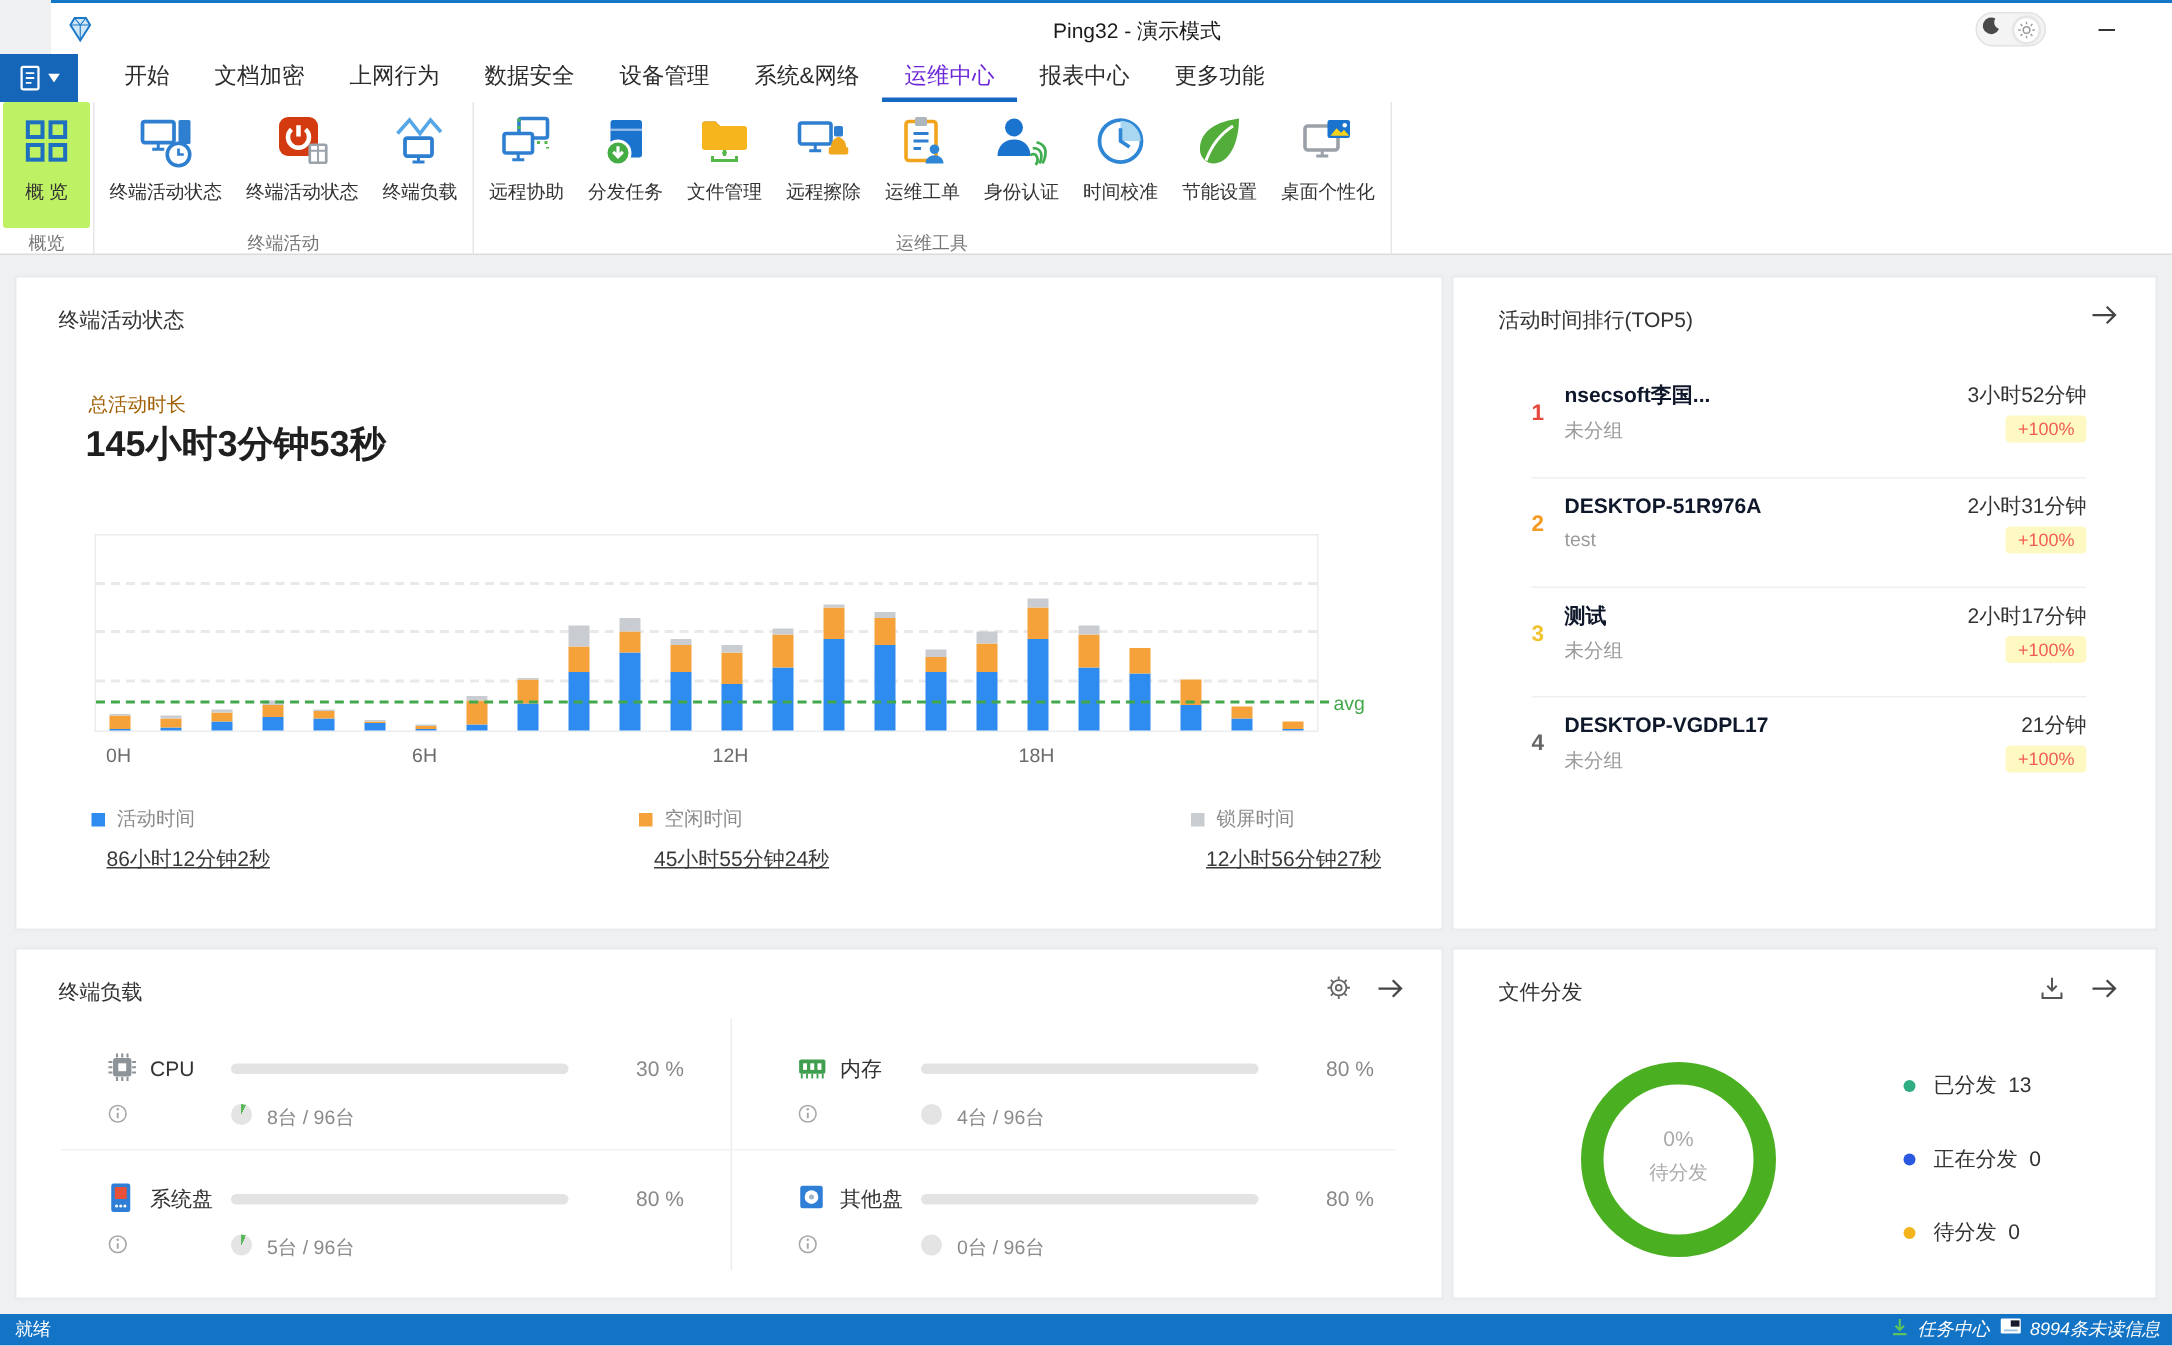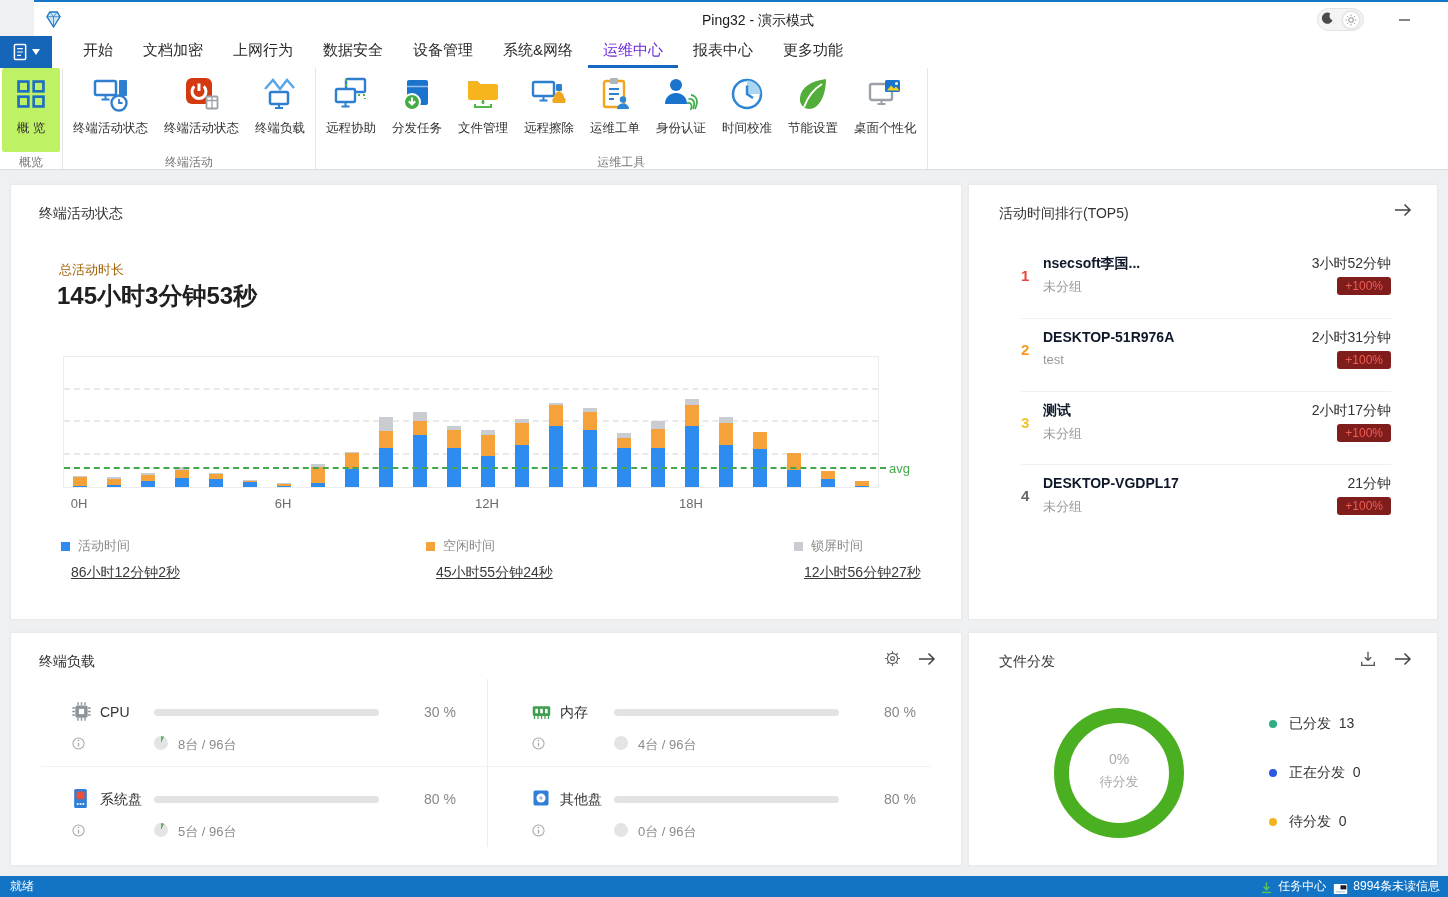--- a/index.html
+++ b/index.html
@@ -54,21 +54,21 @@
   .leg-val { margin:9px 0 0 10px; font-size:14px; color:#3a3a3a;text-decoration:underline; }
 
   
   #p2 { left:968px; top:184px; width:470px; height:436px; }
   .t5row { position:absolute; left:52px; width:370px; height:73px; cursor:pointer; }
   .t5row.bordered { border-top:1px solid #f0f0f0; }
   .t5rank { position:absolute; left:0; top:22px; font-size:15px; font-weight:bold; }
   .t5name { position:absolute; left:22px; top:10px; font-size:14px; font-weight:bold; color:#0f172a; }
   .t5group { position:absolute; left:22px; top:33px; font-size:13px; color:#9a9a9a; }
   .t5time { position:absolute; right:0; top:10px; font-size:14px; color:#333; }
-  .t5badge { position:absolute; right:0; top:32px; font-size:12px; color:#f25d52; background:#7f1d1d; padding:2px 8px; border-radius:3px; }
+  .t5badge { position:absolute; right:0; top:32px; font-size:12px; color:#f25d52; background:#fef9c3; padding:2px 8px; border-radius:3px; }
 
   
   #p3 { left:10px; top:632px; width:952px; height:234px; }
   .vdiv { position:absolute; left:476px; top:46px; bottom:18px; border-left:1px solid #ededed; }
   .hdiv { position:absolute; left:30px; right:30px; top:133px; border-top:1px solid #f2f2f2; }
   .cell { position:absolute; width:385px; height:60px; }
   .cl1 { position:absolute; left:0; top:0; width:100%; height:22px; }
   .cl1 .cic { position:absolute; left:0; top:0; }
   .cl1 .clabel { position:absolute; left:29px; top:3px; font-size:14px; color:#333; }
   .pbar { position:absolute; left:83px; top:8px; width:225px; height:7px; background:#e3e3e3; border-radius:4px; overflow:hidden; }
@@ -85,21 +85,21 @@
   .donut-c { position:absolute; left:85px; top:118px; width:130px; text-align:center; font-size:14px; color:#aaa; }
   .donut-c2 { position:absolute; left:85px; top:140px; width:130px; text-align:center; font-size:13px; color:#aaa; }
   .dleg { position:absolute; left:300px; display:flex; align-items:center; gap:12px; cursor:default; }
   .dldot { width:8px; height:8px; border-radius:50%; }
   .dltext { font-size:14px; color:#333; }
 
   
   .statusbar { position:absolute; left:0; top:876px; width:1448px; height:21px; background:#1373c5; color:#fff; font-size:12px; display:flex; align-items:center; }
   .st-left { margin-left:10px; }
   .st-right { margin-left:auto; display:flex; align-items:center; gap:7px; margin-right:8px; }
-  .st-item { display:flex; align-items:flex-end; gap:5px; cursor:pointer; }
+  .st-item { display:flex; align-items:flex-start; gap:5px; cursor:pointer;font-style:italic; }
 </style>
 </head>
 <body>
 
 <div class="titlebar">
   <span class="logo">
     <svg width="15" height="17" viewBox="0 0 16 18">
         <path d="M4 1h8l3 5-7 11L1 6z" fill="#cfe6f7" stroke="#1b79c8" stroke-width="1.4"></path>
         <path d="M1 6h14M4 1l4 5 4-5M8 6v11" stroke="#1b79c8" stroke-width=".8" fill="none"></path>
       </svg>

